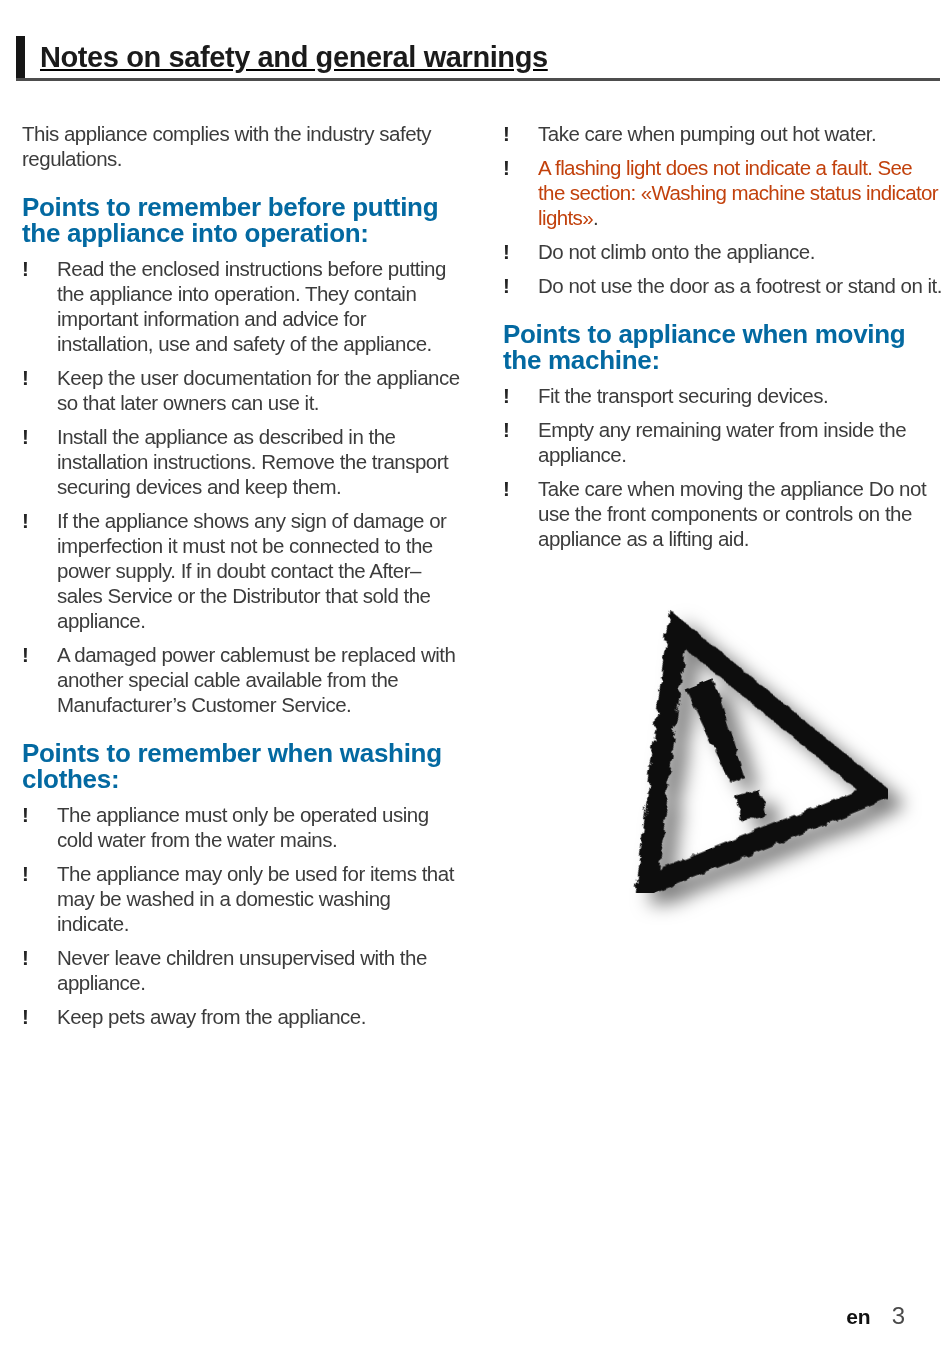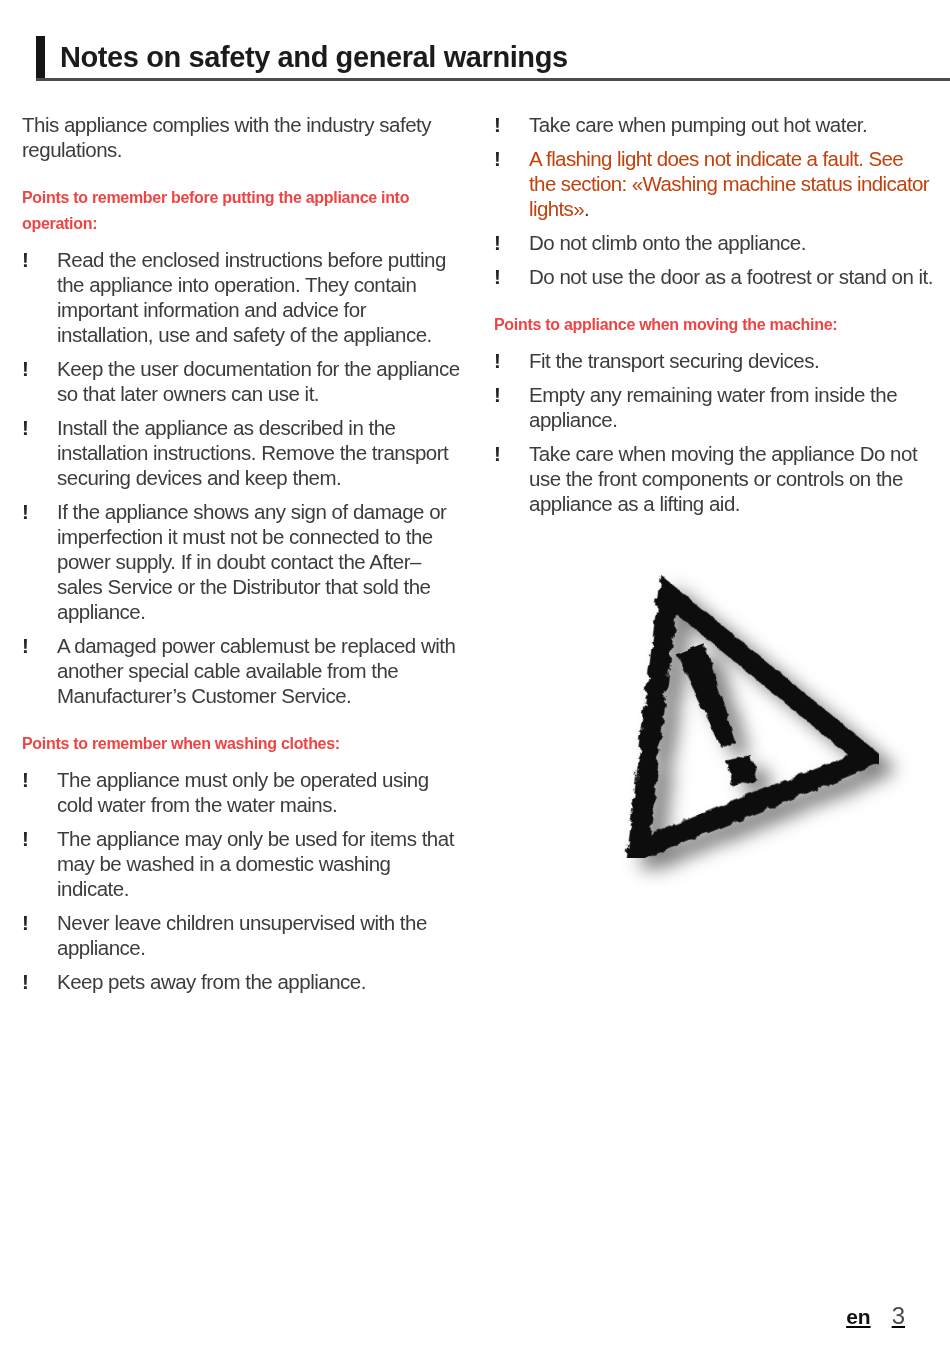--- a/index.html
+++ b/index.html
@@ -6,58 +6,58 @@
   .page {
     position: relative;
     width: 950px;
     height: 1372px;
     background: #ffffff;
     font-family: "Liberation Sans", sans-serif;
     overflow: hidden;
   }
 
   
-  .header { padding: 36px 0 0 36px; }
+  .header { padding: 36px 0 0 16px; text-decoration: underline; }
   .title-row { display: flex; align-items: stretch; }
   .accent-bar { width: 9px; background: #151515; }
   .page-title {
     margin: 0;
     padding: 1px 0 0 15px;
     font-size: 29px;
     font-weight: bold;
     letter-spacing: -0.4px;
     line-height: 41px;
     color: #1b1b1b;
   }
   .header-rule {
     width: 924px;
     height: 0;
     border-top: 3px solid #4d4d4d;
     margin-top: 0px;
   }
 
   
-  .columns { display: flex; padding: 31px 0 0 22px; gap: 29px; }
+  .columns { display: flex; padding: 40px 0 0 22px; gap: 38px; }
   .col-left  { width: 443px; flex: none; }
   .col-right { width: 440px; flex: none; }
 
   .intro {
     margin: 0;
     font-size: 20.5px;
     line-height: 25px;
     letter-spacing: -0.5px;
     color: #3c3c3c;
   }
   .section-heading {
     margin: 23px 0 10px 0;
-    font-size: 16px;
+    font-size: 26px;
     line-height: 26px;
     font-weight: bold;
     letter-spacing: -0.3px;
-    color: #ef4444;
+    color: #0369a1;
   }
   .bullet {
     display: flex;
     margin: 0 0 9px 0;
     font-size: 20.5px;
     line-height: 25px;
     letter-spacing: -0.5px;
     color: #3c3c3c;
   }
   .bullet-marker { flex: 0 0 35px; font-weight: bold; color: #242424; }
@@ -73,21 +73,20 @@
   }
 
   
   .footer {
     position: absolute;
     right: 45px;
     bottom: 42px;
     display: flex;
     align-items: baseline;
     gap: 21px;
-    text-decoration: underline;
   }
   .footer-lang { font-size: 21px; font-weight: bold; color: #111111; }
   .footer-page { font-size: 24px; color: #4a4a4a; }
 </style>
 </head>
 <body>
 
 <div class="page">
 
   <div class="header">

